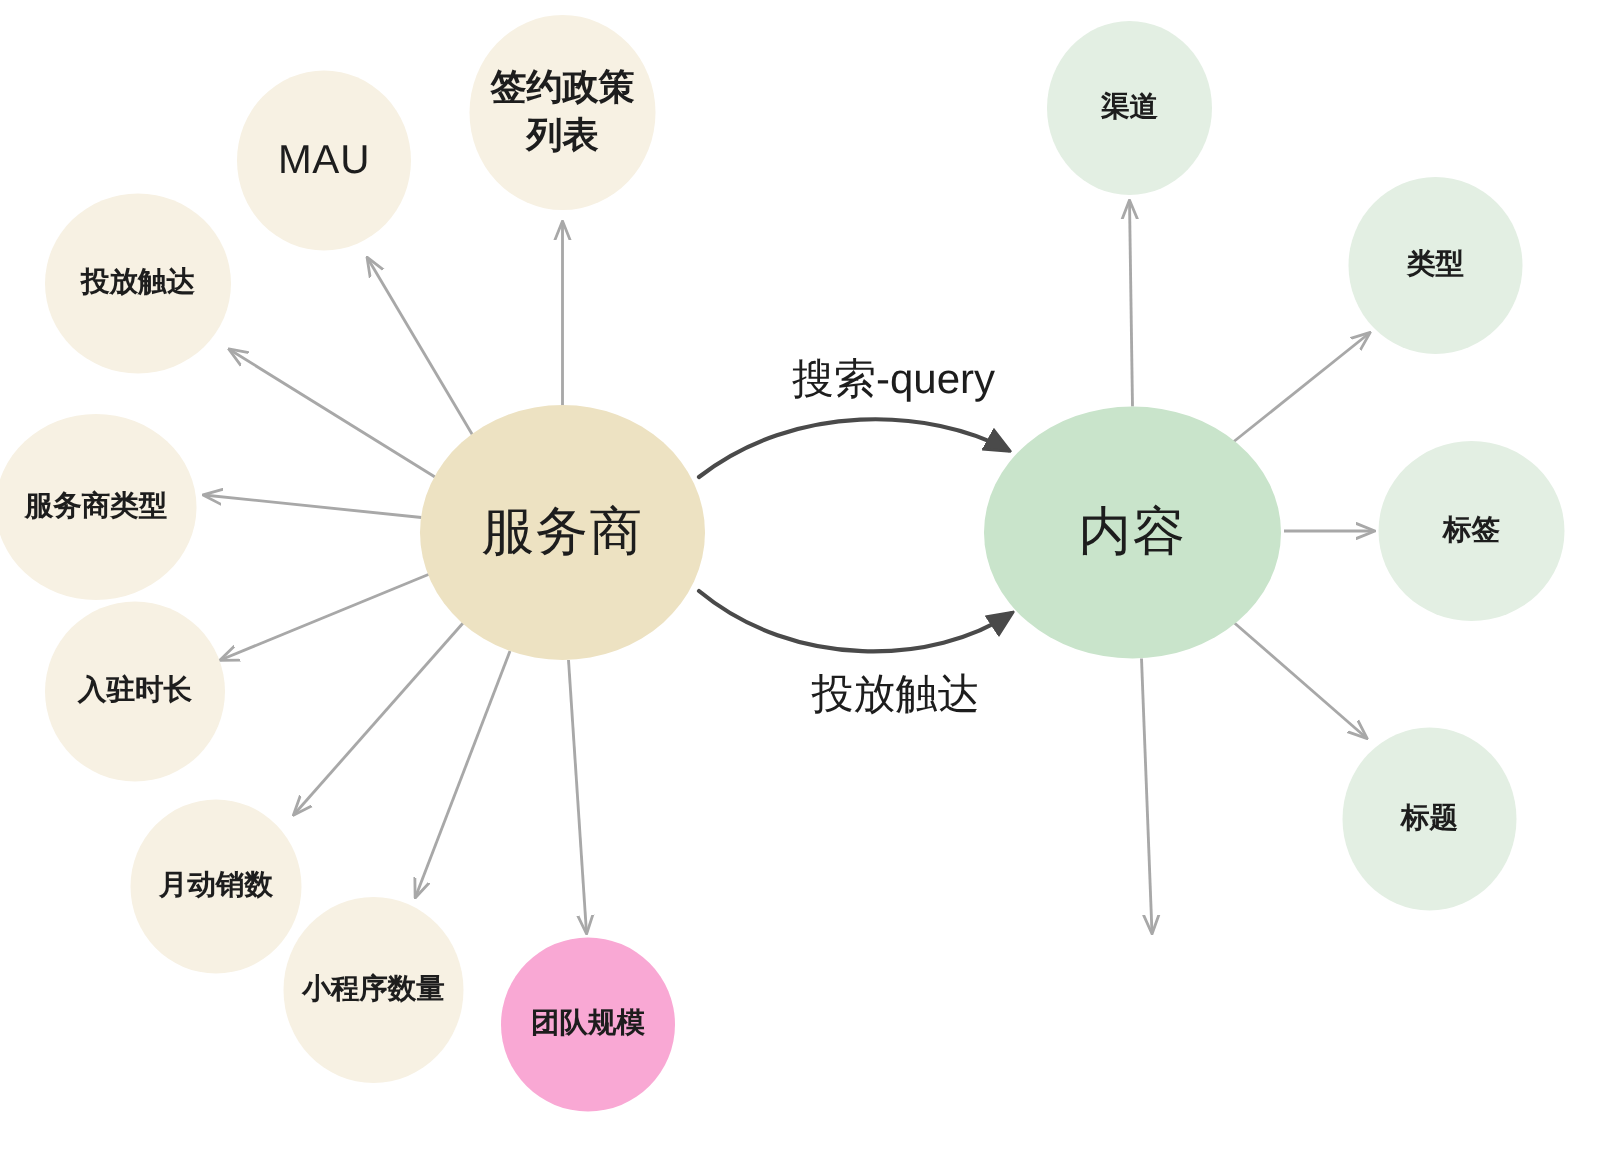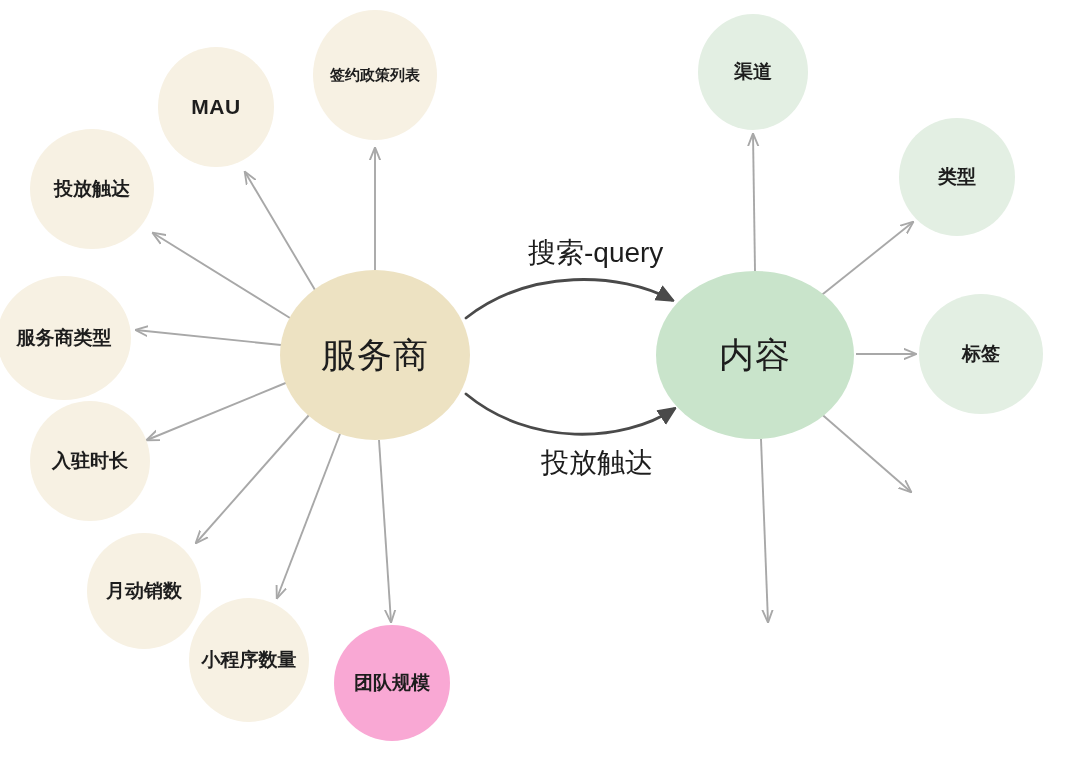--- a/index.html
+++ b/index.html
@@ -45,25 +45,25 @@
   .hub {
     font-size: 35px;
     letter-spacing: 1px;
     font-weight: 400;
   }
   .leaf {
     font-size: 19px;
     font-weight: 700;
   }
   .leaf.wrap {
-    font-size: 15px;
+    font-size: 24px;
   }
   .leaf.latin {
-    font-size: 21px;
-    font-weight: 700;
+    font-size: 27px;
+    font-weight: 400;
     letter-spacing: 0.5px;
   }
   .edge-label {
     position: absolute;
     z-index: 3;
     font-size: 28px;
     color: #1d1d1d;
     white-space: nowrap;
     font-weight: 400;
   }
@@ -156,15 +156,18 @@
   </div>
 
   <div class="node leaf" style="left:899px; top:118px; width:116px; height:118px; background:#E3EFE3;">
     <span class="node-label">类型</span>
   </div>
 
   <div class="node leaf" style="left:919px; top:294px; width:124px; height:120px; background:#E3EFE3;">
     <span class="node-label">标签</span>
   </div>
 
+  <div class="node leaf" style="left:895px; top:485px; width:116px; height:122px; background:#E3EFE3;">
+    <span class="node-label">标题</span>
+  </div>
 
 
 </div>
 
 </body></html>

